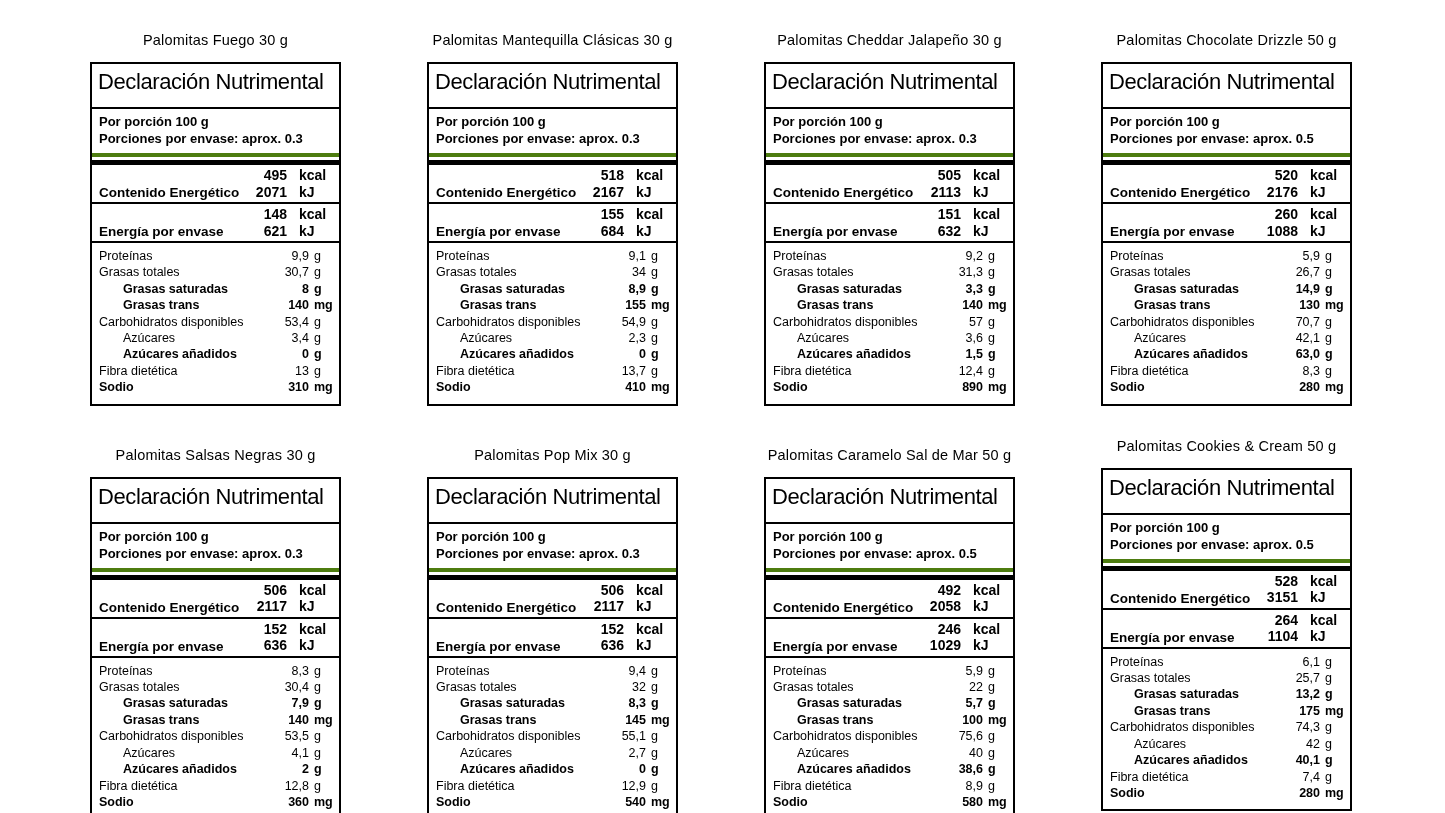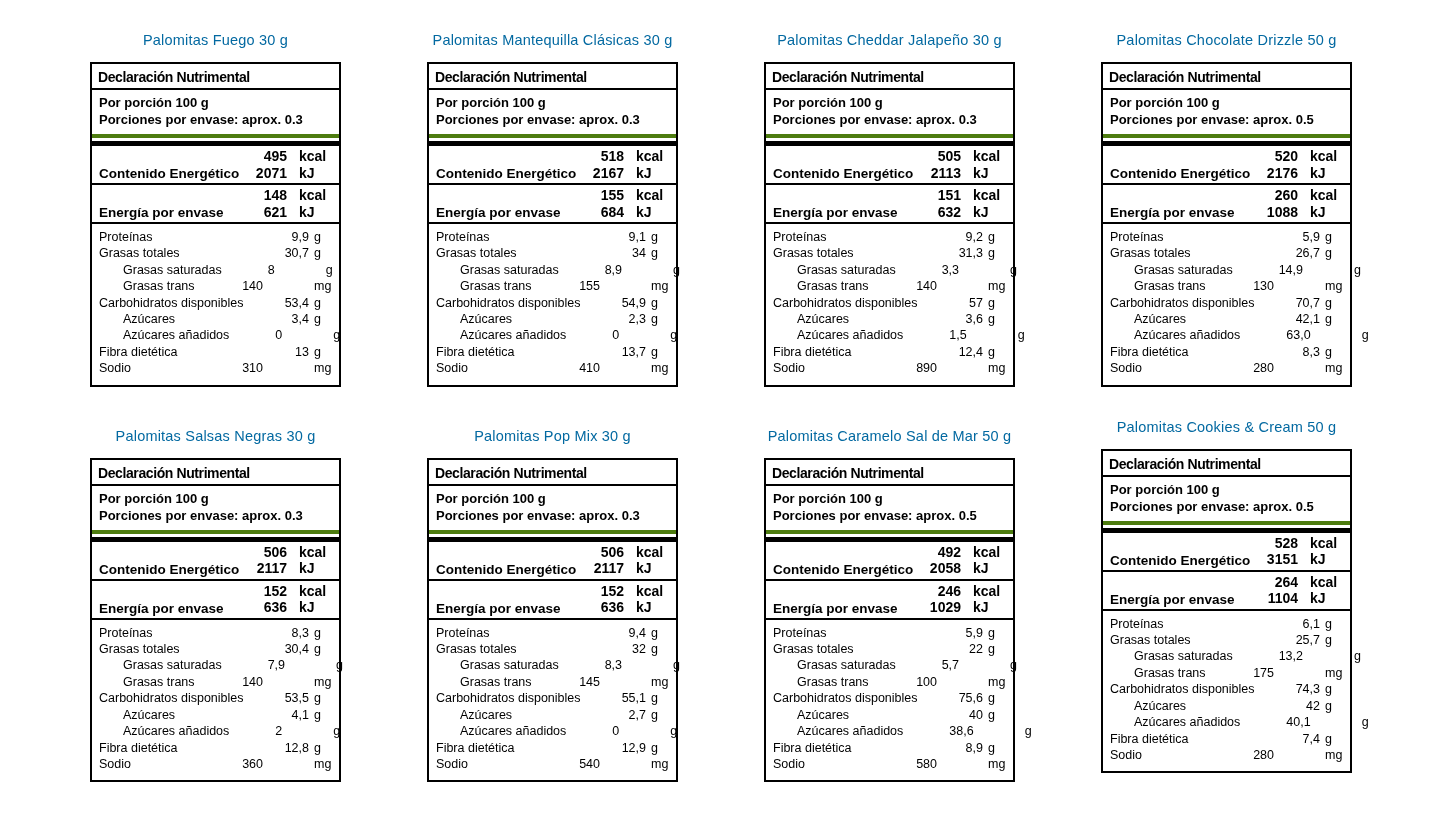--- a/index.html
+++ b/index.html
@@ -25,33 +25,33 @@
     padding: 33px 0 0 90px;
   }
   .product-card { width: 251px; }
   
   .product-card:nth-child(8) { transform: translateY(-9px); }
   .card-title {
     text-align: center;
     font-size: 14.5px;
     line-height: 15px;
     letter-spacing: 0.2px;
-    color: #0369a1;
+    color: #000000;
     margin-bottom: 14px;
     white-space: nowrap;
   }
   .label-box {
     border: 2px solid #000;
     background: #fff;
   }
   .lbl-header {
-    font-size: 14px;
-    font-weight: bold;
+    font-size: 22px;
+    font-weight: normal;
     letter-spacing: -0.4px;
-    padding: 5px 6px 3px 6px;
+    padding: 5px 6px 12px 6px;
     border-bottom: 2px solid #000;
     white-space: nowrap;
   }
   .lbl-serving {
     font-size: 13px;
     font-weight: bold;
     line-height: 17px;
     padding: 4px 7px 6px 7px;
     border-bottom: 4px solid #4d7c0f;
   }
@@ -85,21 +85,21 @@
   .nutrient-list {
     padding: 5px 7px 8px 7px;
     font-size: 12.5px;
     border-radius: 14px;
   }
   .n-row {
     display: flex;
     align-items: baseline;
     line-height: 16.4px;
   }
-  .n-row.bold { font-weight: normal; gap: 46px; }
+  .n-row.bold { font-weight: bold; }
   .n-row.indent .n-name { padding-left: 24px; }
   .n-name { white-space: nowrap; }
   .n-num { margin-left: auto; text-align: right; white-space: nowrap; }
   .n-unit { width: 23px; padding-left: 5px; flex: 0 0 auto; }
 </style>
 </head>
 <body>
 
 <div class="page">
   <div class="labels-grid">

